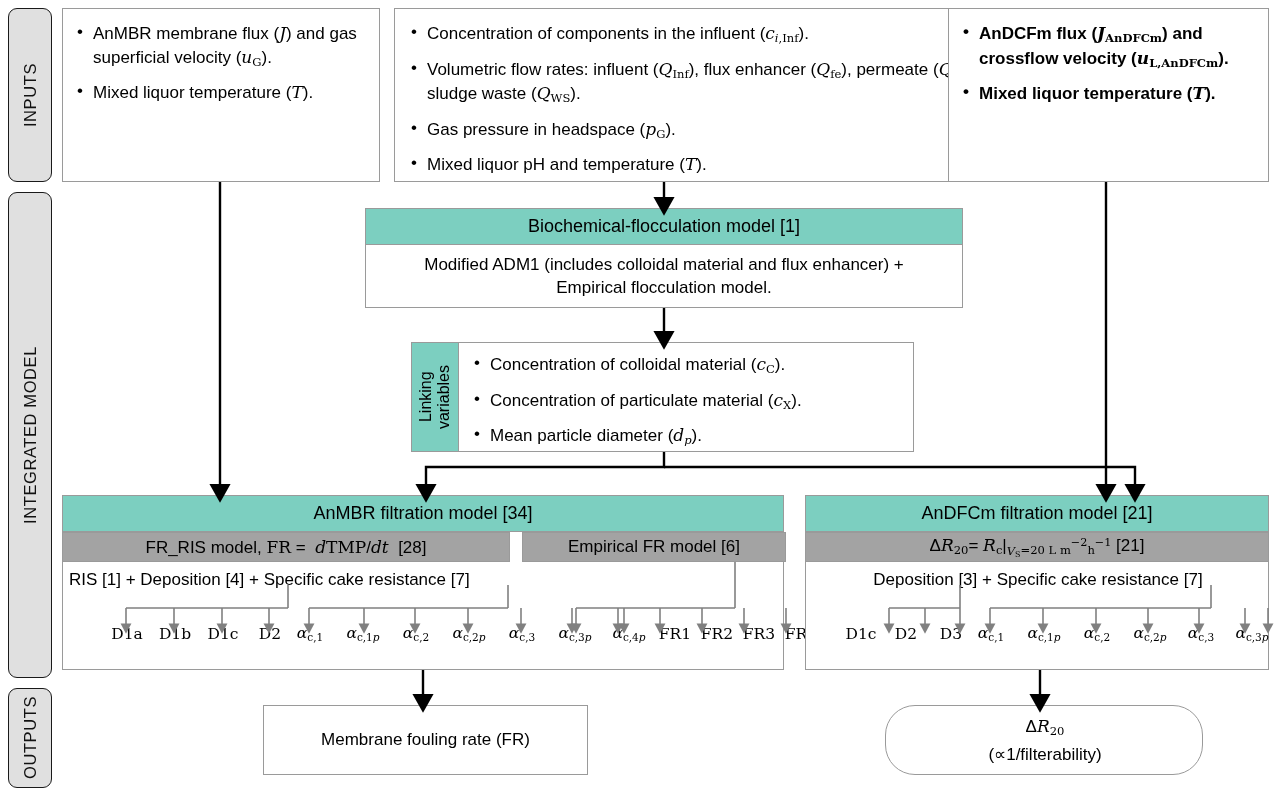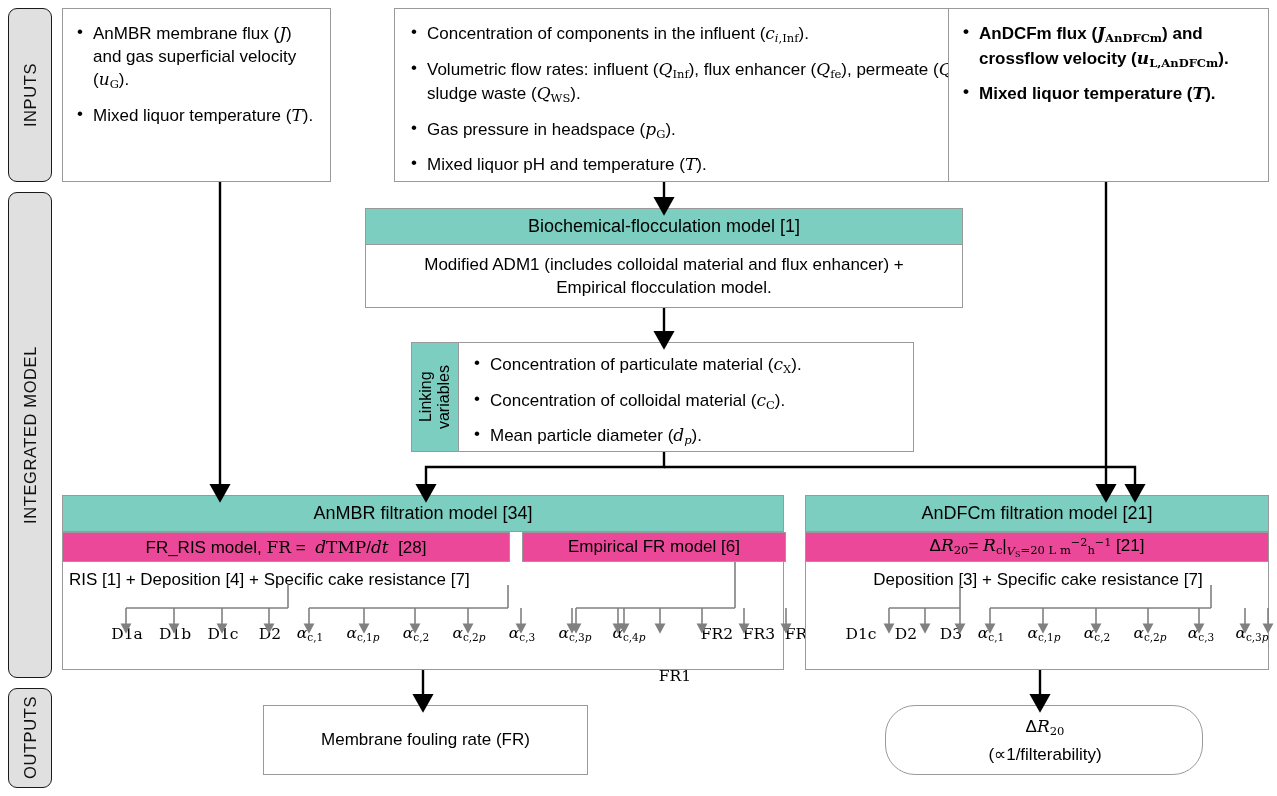--- a/index.html
+++ b/index.html
@@ -2,21 +2,21 @@
 <html><head>
 <meta charset="utf-8">
 <style>
   html,body{margin:0;padding:0;background:#ffffff;}
   body{width:1277px;height:796px;font-family:"Liberation Sans",sans-serif;color:#000;}
   #stage{position:relative;width:1277px;height:796px;overflow:hidden;}
 
   .box{position:absolute;background:#fff;border:1px solid #9a9a9a;box-sizing:border-box;}
   .band{position:absolute;box-sizing:border-box;display:flex;align-items:center;justify-content:center;}
   .teal{background:#7ccfc0;border:1px solid #9a9a9a;}
-  .gray{background:#ec4899;border:1px solid #9a9a9a;}
+  .gray{background:#a3a3a3;border:1px solid #9a9a9a;}
 
   .sidelabel{position:absolute;background:#e0e0e0;border:1.6px solid #1a1a1a;border-radius:9px;
              box-sizing:border-box;display:flex;align-items:center;justify-content:center;}
   .sidelabel span{writing-mode:vertical-rl;transform:rotate(180deg);font-size:16.5px;letter-spacing:.6px;color:#111;}
 
   ul.bul{margin:0;padding:0;list-style:none;}
   ul.bul li{position:relative;padding-left:18px;margin:0 0 11px 0;font-size:17px;line-height:1.33;}
   ul.bul li:last-child{margin-bottom:0;}
   ul.bul li:before{content:"\2022";position:absolute;left:2px;top:-1px;font-size:17px;}
 
@@ -45,21 +45,21 @@
   <div class="sidelabel" style="left:8px;top:8px;width:44px;height:174px;">
     <span>INPUTS</span>
   </div>
   <div class="sidelabel" style="left:8px;top:192px;width:44px;height:486px;">
     <span>INTEGRATED MODEL</span>
   </div>
   <div class="sidelabel" style="left:8px;top:688px;width:44px;height:100px;">
     <span>OUTPUTS</span>
   </div>
 
-  <div class="box" style="left:62px;top:8px;width:269px;height:174px;">
+  <div class="box" style="left:62px;top:8px;width:318px;height:174px;">
     <ul class="bul" style="margin:13px 12px 0 12px;">
       <li>AnMBR membrane flux (<span class="mathi">J</span>) and gas superficial velocity (<span class="mathi">u</span><sub>G</sub>).</li>
       <li>Mixed liquor temperature (<span class="mathi">T</span>).</li>
     </ul>
   </div>
 
   <div class="box" style="left:394px;top:8px;width:608px;height:174px;">
     <ul class="bul" style="margin:13px 14px 0 14px;">
       <li>Concentration of components in the influent (<span class="mathi">c</span><sub class="it">i</sub><sub>,Inf</sub>).</li>
       <li>Volumetric flow rates: influent (<span class="mathi">Q</span><sub>Inf</sub>), flux enhancer (<span class="mathi">Q</span><sub>fe</sub>), permeate (<span class="mathi">Q</span><sub>P</sub>), sludge waste (<span class="mathi">Q</span><sub>WS</sub>).</li>
@@ -83,22 +83,22 @@
       <span>Modified ADM1 (includes colloidal material and flux enhancer) +</span><br>
       <span>Empirical flocculation model.</span>
     </div>
   </div>
 
   <div class="box" style="left:411px;top:342px;width:503px;height:110px;">
     <div class="lnk-lbl" style="left:0;top:0;width:47px;height:108px;">
       <span><span>Linking</span><br><span>variables</span></span>
     </div>
     <ul class="bul" style="position:absolute;left:60px;top:10px;right:10px;">
+      <li>Concentration of colloidal material (<span class="mathi">c</span><sub>C</sub>).</li>
       <li>Concentration of particulate material (<span class="mathi">c</span><sub>X</sub>).</li>
-      <li>Concentration of colloidal material (<span class="mathi">c</span><sub>C</sub>).</li>
       <li>Mean particle diameter (<span class="mathi">d</span><sub class="it">p</sub>).</li>
     </ul>
   </div>
 
   <div class="box" style="left:62px;top:495px;width:722px;height:175px;padding-left:17px;">
     <div class="band teal hdrtxt" style="left:-1px;top:-1px;width:722px;height:37px;">
       <span>AnMBR filtration model [34]</span>
     </div>
 
     <div class="band gray bandtxt" style="left:-1px;top:36px;width:448px;height:30px;">
@@ -116,21 +116,21 @@
     <div class="leaf" style="left:190px;top:129px;width:34px;">D2</div>
 
     <div class="leaf" style="left:222px;top:128px;width:50px;"><span class="mathi">α</span><sub>c,1</sub></div>
     <div class="leaf" style="left:272px;top:128px;width:56px;"><span class="mathi">α</span><sub>c,1</sub><sub class="it">p</sub></div>
     <div class="leaf" style="left:328px;top:128px;width:50px;"><span class="mathi">α</span><sub>c,2</sub></div>
     <div class="leaf" style="left:378px;top:128px;width:56px;"><span class="mathi">α</span><sub>c,2</sub><sub class="it">p</sub></div>
     <div class="leaf" style="left:434px;top:128px;width:50px;"><span class="mathi">α</span><sub>c,3</sub></div>
     <div class="leaf" style="left:484px;top:128px;width:56px;"><span class="mathi">α</span><sub>c,3</sub><sub class="it">p</sub></div>
     <div class="leaf" style="left:538px;top:128px;width:56px;"><span class="mathi">α</span><sub>c,4</sub><sub class="it">p</sub></div>
 
-    <div class="leaf" style="left:592px;top:129px;width:40px;margin-top:42px;">FR1</div>
+    <div class="leaf" style="left:592px;top:129px;width:40px;">FR1</div>
     <div class="leaf" style="left:634px;top:129px;width:40px;">FR2</div>
     <div class="leaf" style="left:676px;top:129px;width:40px;">FR3</div>
     <div class="leaf" style="left:718px;top:129px;width:40px;">FR4</div>
     <div class="leaf" style="left:760px;top:129px;width:40px;">FR5</div>
     <div class="leaf" style="left:802px;top:129px;width:40px;">FR6</div>
   </div>
 
   <div class="box" style="left:805px;top:495px;width:464px;height:175px;">
     <div class="band teal hdrtxt" style="left:-1px;top:-1px;width:464px;height:37px;">
       <span>AnDFCm filtration model [21]</span>

